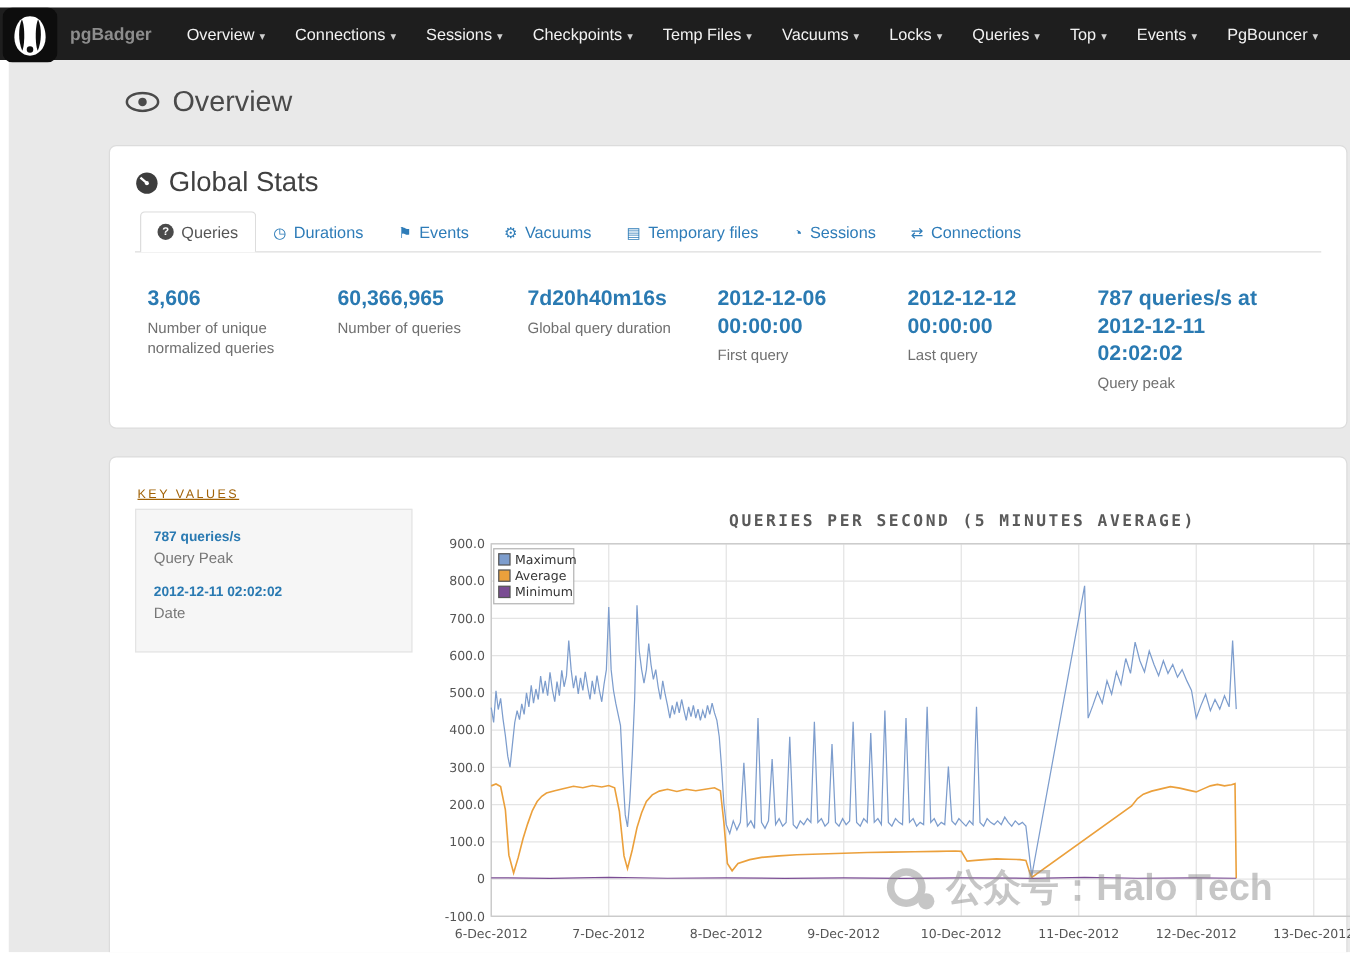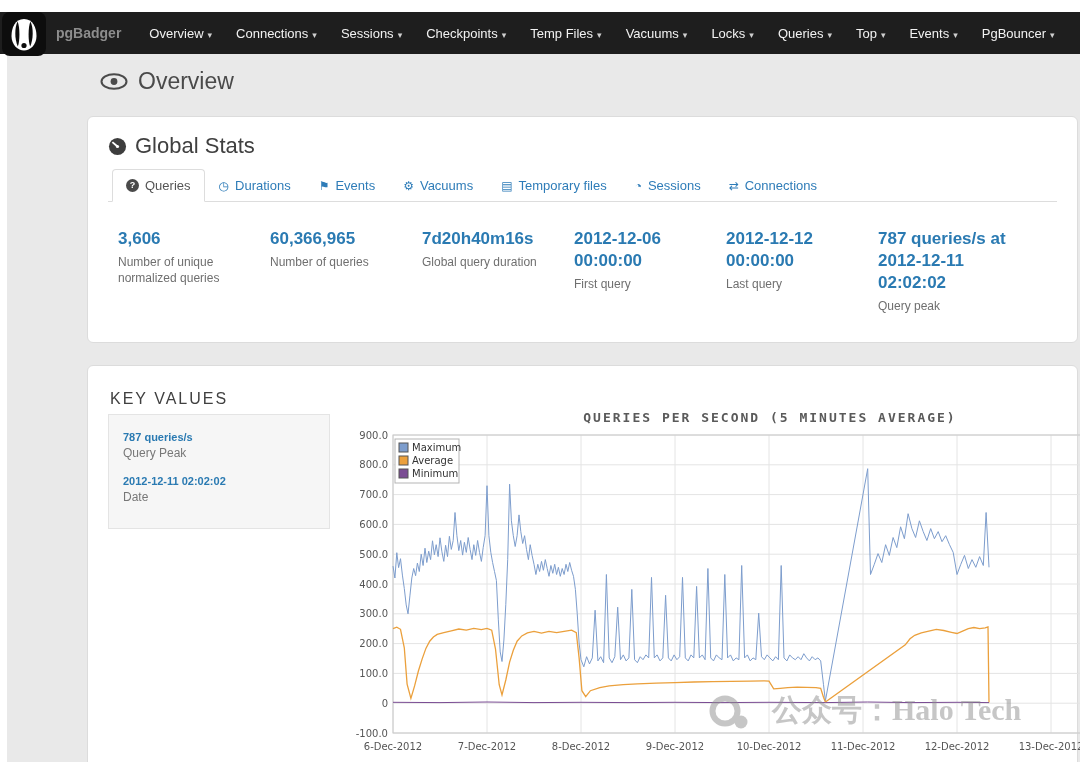--- a/index.html
+++ b/index.html
@@ -1,21 +1,21 @@
 <!DOCTYPE html>
 <html><head>
 <meta charset="utf-8">
 <style>
   * { box-sizing: border-box; }
   body { margin:0; background:#fff; }
   .screen { position:relative; width:1080px; height:762px; background:#fff; overflow:hidden;
             font-family:"Liberation Sans", sans-serif; }
 
   
-  .navbar { position:absolute; top:12px; left:0; right:0; height:42px; background:#1e1e1e;
+  .navbar { position:absolute; top:6px; left:0; right:0; height:42px; background:#1e1e1e;
             display:flex; align-items:center; z-index:10; }
   .logo { position:absolute; left:2px; top:0; width:44px; height:44px; cursor:pointer; }
   .brand { margin-left:56px; color:#8d8d8d; font-size:14px; font-weight:bold; cursor:pointer; }
   .nav-items { display:flex; list-style:none; margin:0 0 0 16px; padding:0;justify-content:space-between; }
   .nav-items li { color:#f2f2f2; font-size:13px; padding:0 12px; cursor:pointer; white-space:nowrap; }
   .caret { font-size:9px; margin-left:4px; color:#cfcfcf; }
 
   
   .content { position:absolute; left:7px; top:42px; width:1073px; height:720px;
              background:#e9e9e9; overflow:hidden; }
@@ -39,38 +39,38 @@
   .stats { display:flex; padding:26px 0 12px 10px;gap:15px; }
   .stat { width:137px; }
   .stat:last-child { width:150px; }
   .stat .value { color:#2a7ab2; font-size:17px; font-weight:bold; line-height:1.3; }
   .stat:nth-child(4) .value, .stat:nth-child(5) .value { max-width:110px; }
   .stat:last-child .value { max-width:128px; }
   .stat .label { color:#6f6f6f; font-size:12px; margin-top:4px; line-height:1.35; max-width:120px; }
 
   
   .sql-card { height:440px; position:relative; margin-top:22px; }
-  .kv-head { margin:8px 0 6px 2px; font-size:16px; color:#404040; letter-spacing:2px; }
+  .kv-head { margin:8px 0 6px 2px; font-size:10px; color:#a16207; letter-spacing:2px;text-decoration:underline; }
   .kv-box { width:222px; background:#f6f6f6; border:1px solid #e4e4e4; padding:16px 14px 24px; }
   .kv .value { color:#2a7ab2; font-size:11px; font-weight:bold; }
   .kv .label { color:#777; font-size:12px; margin-top:3px; }
   .kv + .kv { margin-top:15px; }
 
   .chart-area { position:absolute; left:257px; top:44px; width:739px; height:390px; }
   .chart-title { font-family:"DejaVu Sans Mono", monospace; font-size:13px; font-weight:bold;
                  color:#5a5a5a; letter-spacing:2px; text-align:center; padding-left:111px;
                  white-space:nowrap; }
   svg.chart { display:block; margin-top:2px; }
   .chart text { font-family:"DejaVu Sans", sans-serif; }
   .chart-dropdown { position:absolute; left:2px; top:352px; width:78px; height:16px;
                     background:#fff; border:1px solid #a8a8a8; cursor:pointer; }
 
   
-  .watermark { position:absolute; left:708px; top:690px; display:flex; align-items:flex-end;
-               gap:22px; opacity:.5; z-index:6; pointer-events:none;font-family:Liberation Serif, serif; }
+  .watermark { position:absolute; left:708px; top:690px; display:flex; align-items:center;
+               gap:7px; opacity:.5; z-index:6; pointer-events:none; }
   .watermark .wm-text { font-size:30px; font-weight:bold; color:#8f8f8f; white-space:nowrap; }
 </style>
 </head>
 <body>
 
 <div class="screen">
 
   <nav class="navbar">
     <div class="logo">
       <svg width="44" height="44" viewBox="0 0 44 44">

